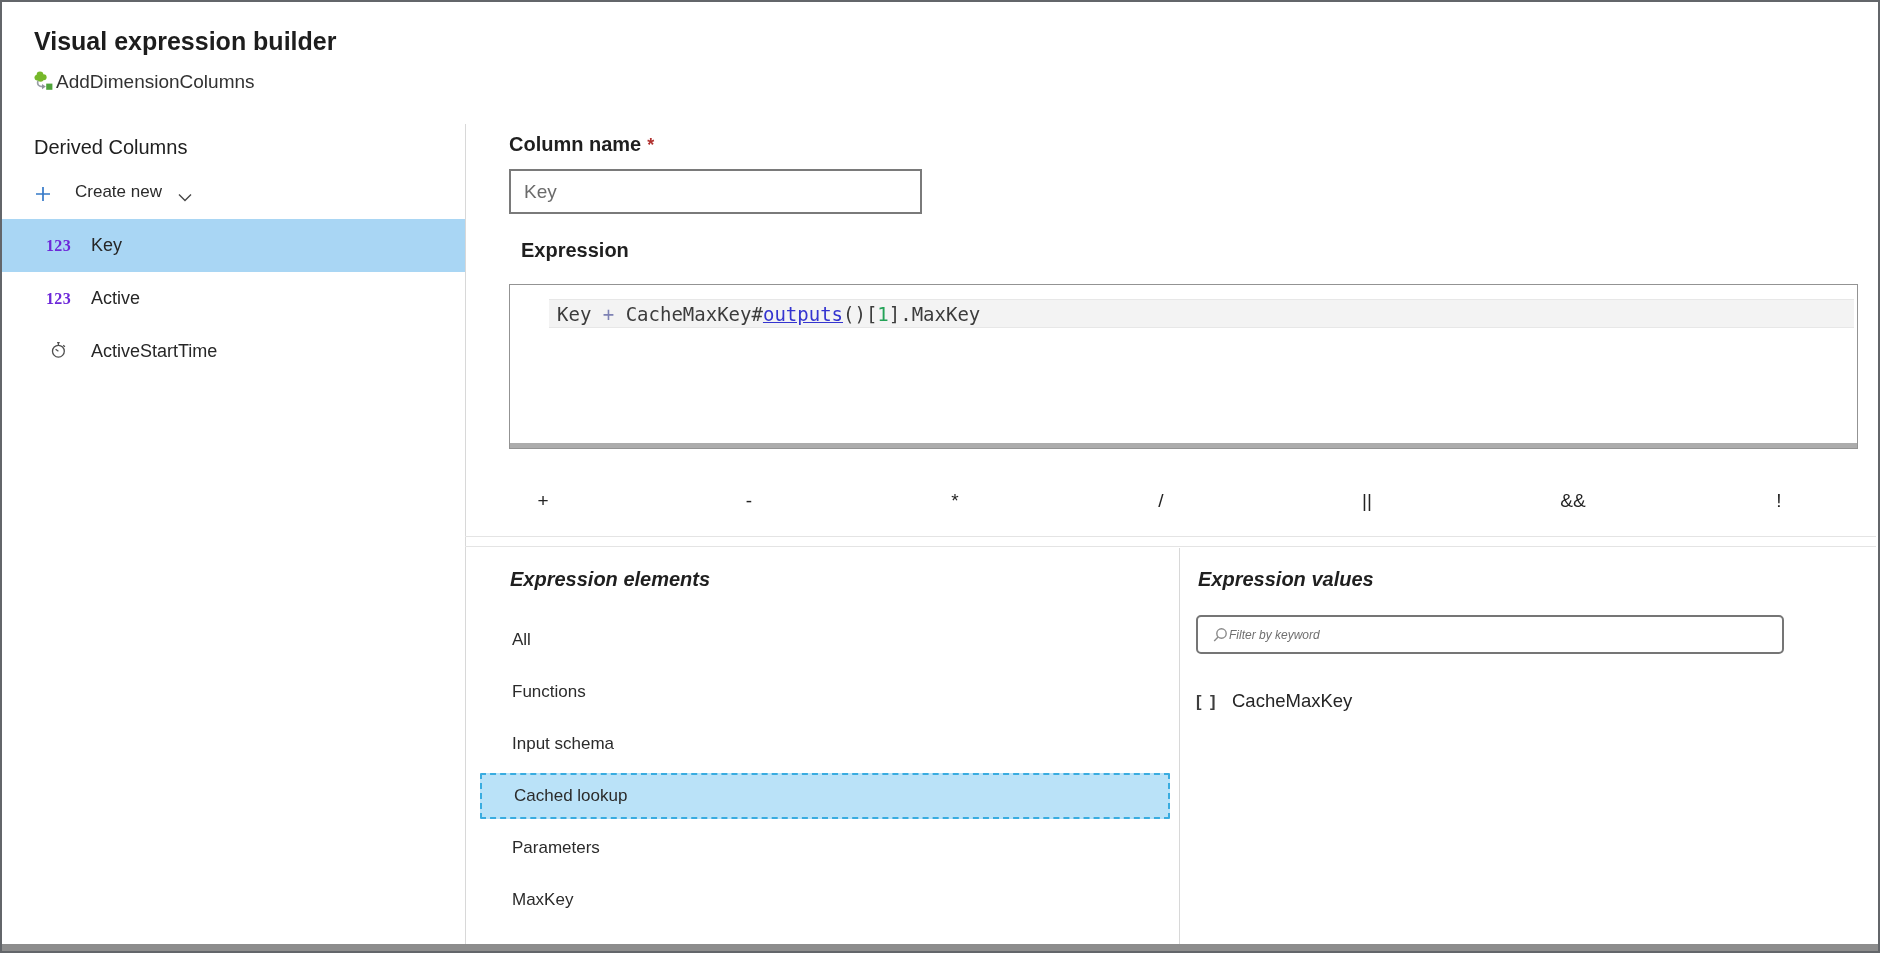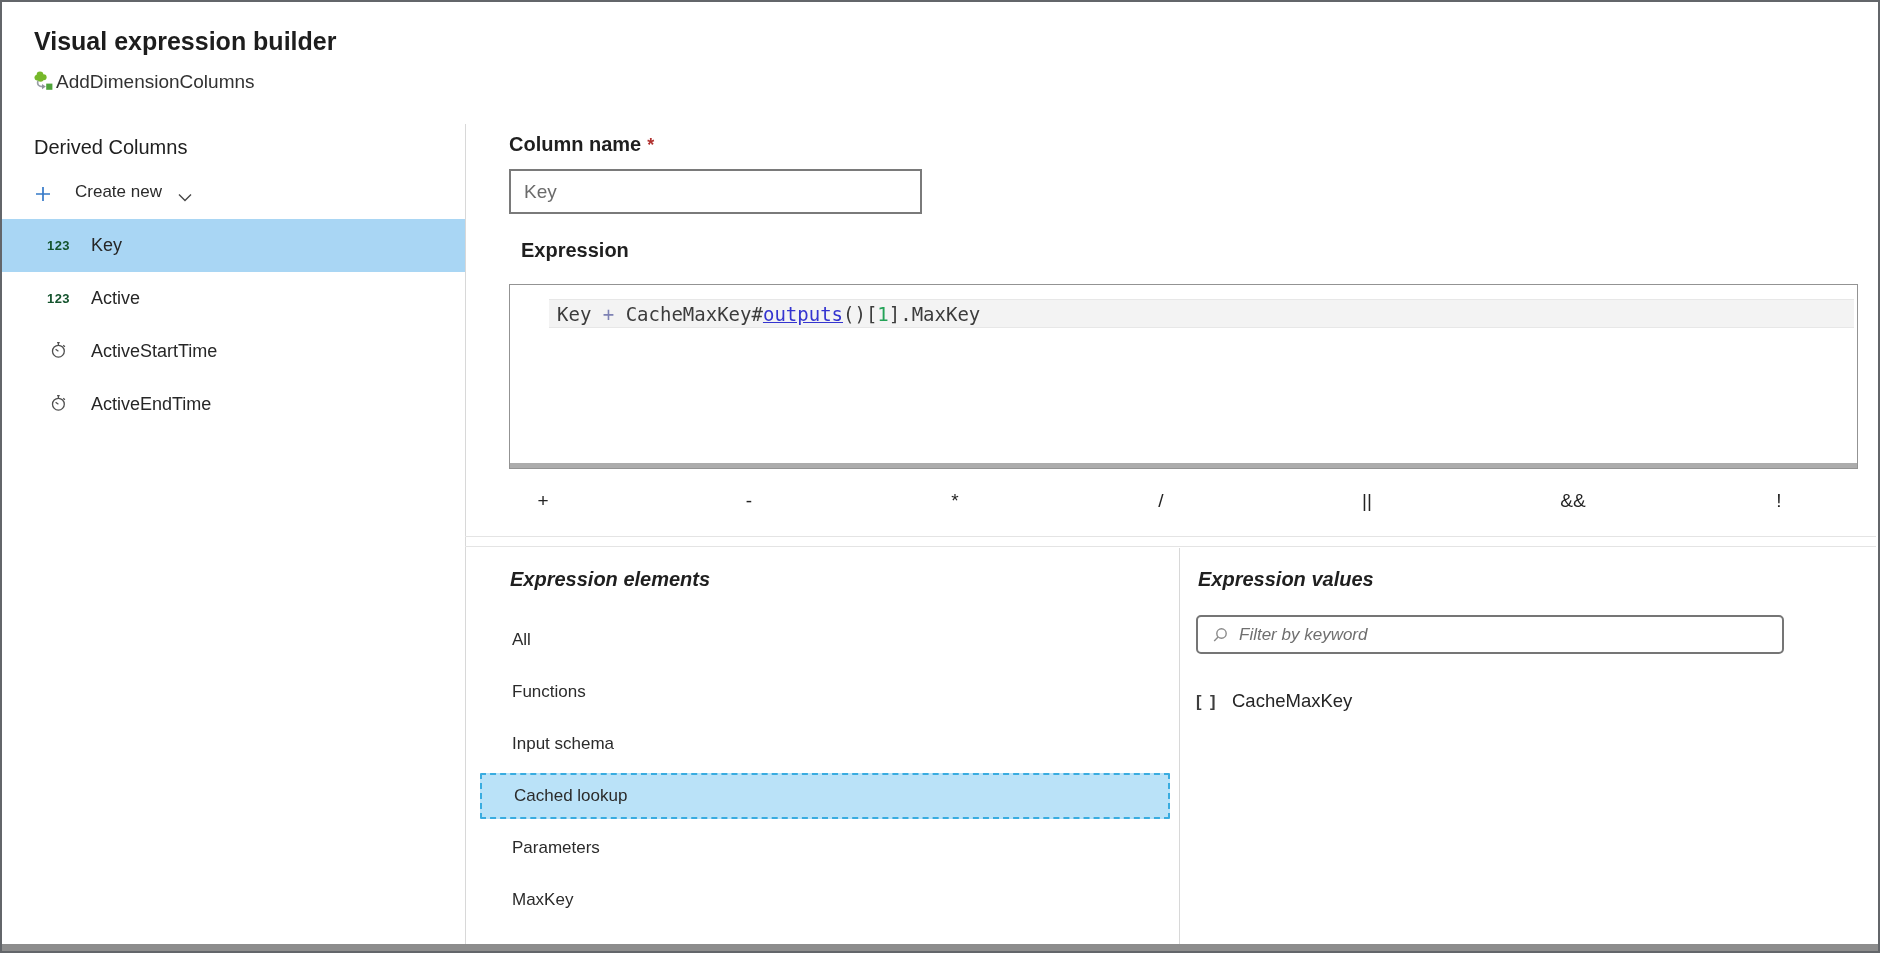--- a/index.html
+++ b/index.html
@@ -19,34 +19,34 @@
   
   .sidebar-divider { position:absolute; left:463px; top:122px; height:822px; width:1px; background:#d8d8d8; }
   .sidebar-title { position:absolute; left:32px; top:134px; font-size:20px; font-weight:400; color:#202020; }
   .create-new { position:absolute; left:33px; top:174px; height:26px; display:flex; align-items:flex-end; background:none; border:none; cursor:pointer; font-family:inherit; }
   .create-new .label { font-size:17px; color:#2b2b2b; margin-left:24px; }
   .create-new .chev { margin-left:16px; display:flex; }
   .col-list { position:absolute; left:0; top:217px; width:463px; }
   .col-row { height:53px; display:flex; align-items:center; padding-left:43px; cursor:pointer; }
   .col-row.selected { background:#a9d6f4; }
   .type-ico { width:27px; display:flex; justify-content:center; align-items:center; }
-  .num-glyph { font-size:13px; font-weight:700; color:#14532d; letter-spacing:.4px; font-family:Liberation Sans, sans-serif; }
+  .num-glyph { font-size:16px; font-weight:700; color:#6d28d9; letter-spacing:.4px; font-family:Liberation Serif, serif; }
   .col-label { font-size:18px; color:#272727; margin-left:19px; }
 
   
   .field-label { position:absolute; font-size:20px; font-weight:700; color:#1f1f1f; }
   .colname-label { left:507px; top:131px; }
   .req { color:#b0312f; font-weight:700; margin-left:6px; font-size:18px; }
   .colname-input {
     position:absolute; left:507px; top:167px; width:413px; height:45px;
     border:2px solid #7a7a7a; font-size:19px; color:#6b6b6b; padding:0 13px;
     font-family:inherit; background:#fff;
   }
   .expr-label { left:507px; top:237px;margin-left:12px; }
-  .editor { position:absolute; left:507px; top:282px; width:1349px; height:185px; border:1px solid #939393; background:#fff; cursor:text; }
+  .editor { position:absolute; left:507px; top:282px; width:1349px; height:165px; border:1px solid #939393; background:#fff; cursor:text; }
   .code-line {
     position:absolute; left:39px; right:3px; top:14px; height:29px;
     background:#f3f3f3; border-top:1px solid #e7e7e7; border-bottom:1px solid #e7e7e7;
     display:flex; align-items:center; padding-left:8px;
     font-family:"DejaVu Sans Mono",monospace; font-size:19px; white-space:pre;
   }
   .editor-hscroll { position:absolute; left:0; right:0; bottom:0; height:5px; background:#acacac; }
 
   
   .operators { position:absolute; left:438px; top:479px; width:1442px; height:40px; display:flex; }
@@ -68,21 +68,21 @@
     height:46px; margin:3px 9px 3px 15px; padding-left:32px;
     background:#bae2f8; border:2px dashed #39ace0; border-radius:1px;
   }
 
   .filter-box {
     position:absolute; left:16px; top:67px; width:588px; height:39px;
     border:2px solid #757575; border-radius:5px; background:#fff;
     display:flex; align-items:center; padding:0 10px 0 13px;
   }
   .filter-box input {
-    border:none; outline:none; flex:1; font-size:17px; margin-left:10px;
+    border:none; outline:none; flex:1; font-size:12px; 
     font-family:inherit; color:#333; background:transparent;
   }
   .filter-box input::placeholder { font-style:italic; color:#6f6f6f; }
   .value-list { position:absolute; left:16px; top:136px; right:10px; }
   .value-item { height:34px; display:flex; align-items:center; cursor:pointer; }
   .brackets { font-size:16.5px; font-weight:700; color:#3d3d3d; letter-spacing:2px; width:36px; }
   .value-label { font-size:18.5px; color:#252525; }
 
   .bottom-scrollbar { position:absolute; left:0; right:0; bottom:0; height:7px; background:#8d8d8d; }
 </style>
@@ -150,34 +150,20 @@
         <svg width="20" height="20" viewBox="0 0 20 20" fill="none" stroke="#4f4f4f" stroke-width="1.3">
           <circle cx="9.4" cy="11.2" r="5.9"></circle>
           <path d="M9.4 11.2 L6.6 9.3"></path>
           <path d="M8.1 2.6 h2.6 M9.4 2.6 v2.4"></path>
           <path d="M14.2 5.2 l1.7 1.5"></path>
         </svg>
       </span>
     </span>
     <span class="col-label">ActiveStartTime</span>
   </div>
-      <div class="col-row">
-    <span class="type-ico">
-
-      <span class="clock" style="">
-        <svg width="20" height="20" viewBox="0 0 20 20" fill="none" stroke="#4f4f4f" stroke-width="1.3">
-          <circle cx="9.4" cy="11.2" r="5.9"></circle>
-          <path d="M9.4 11.2 L6.6 9.3"></path>
-          <path d="M8.1 2.6 h2.6 M9.4 2.6 v2.4"></path>
-          <path d="M14.2 5.2 l1.7 1.5"></path>
-        </svg>
-      </span>
-    </span>
-    <span class="col-label">ActiveEndTime</span>
-  </div>
     </div>
 
   <div class="field-label colname-label">
     <span>Column name</span><span class="req">*</span>
   </div>
   <input class="colname-input" type="text" value="Key" style="">
 
   <div class="field-label expr-label">Expression</div>
 
   <div class="editor">

